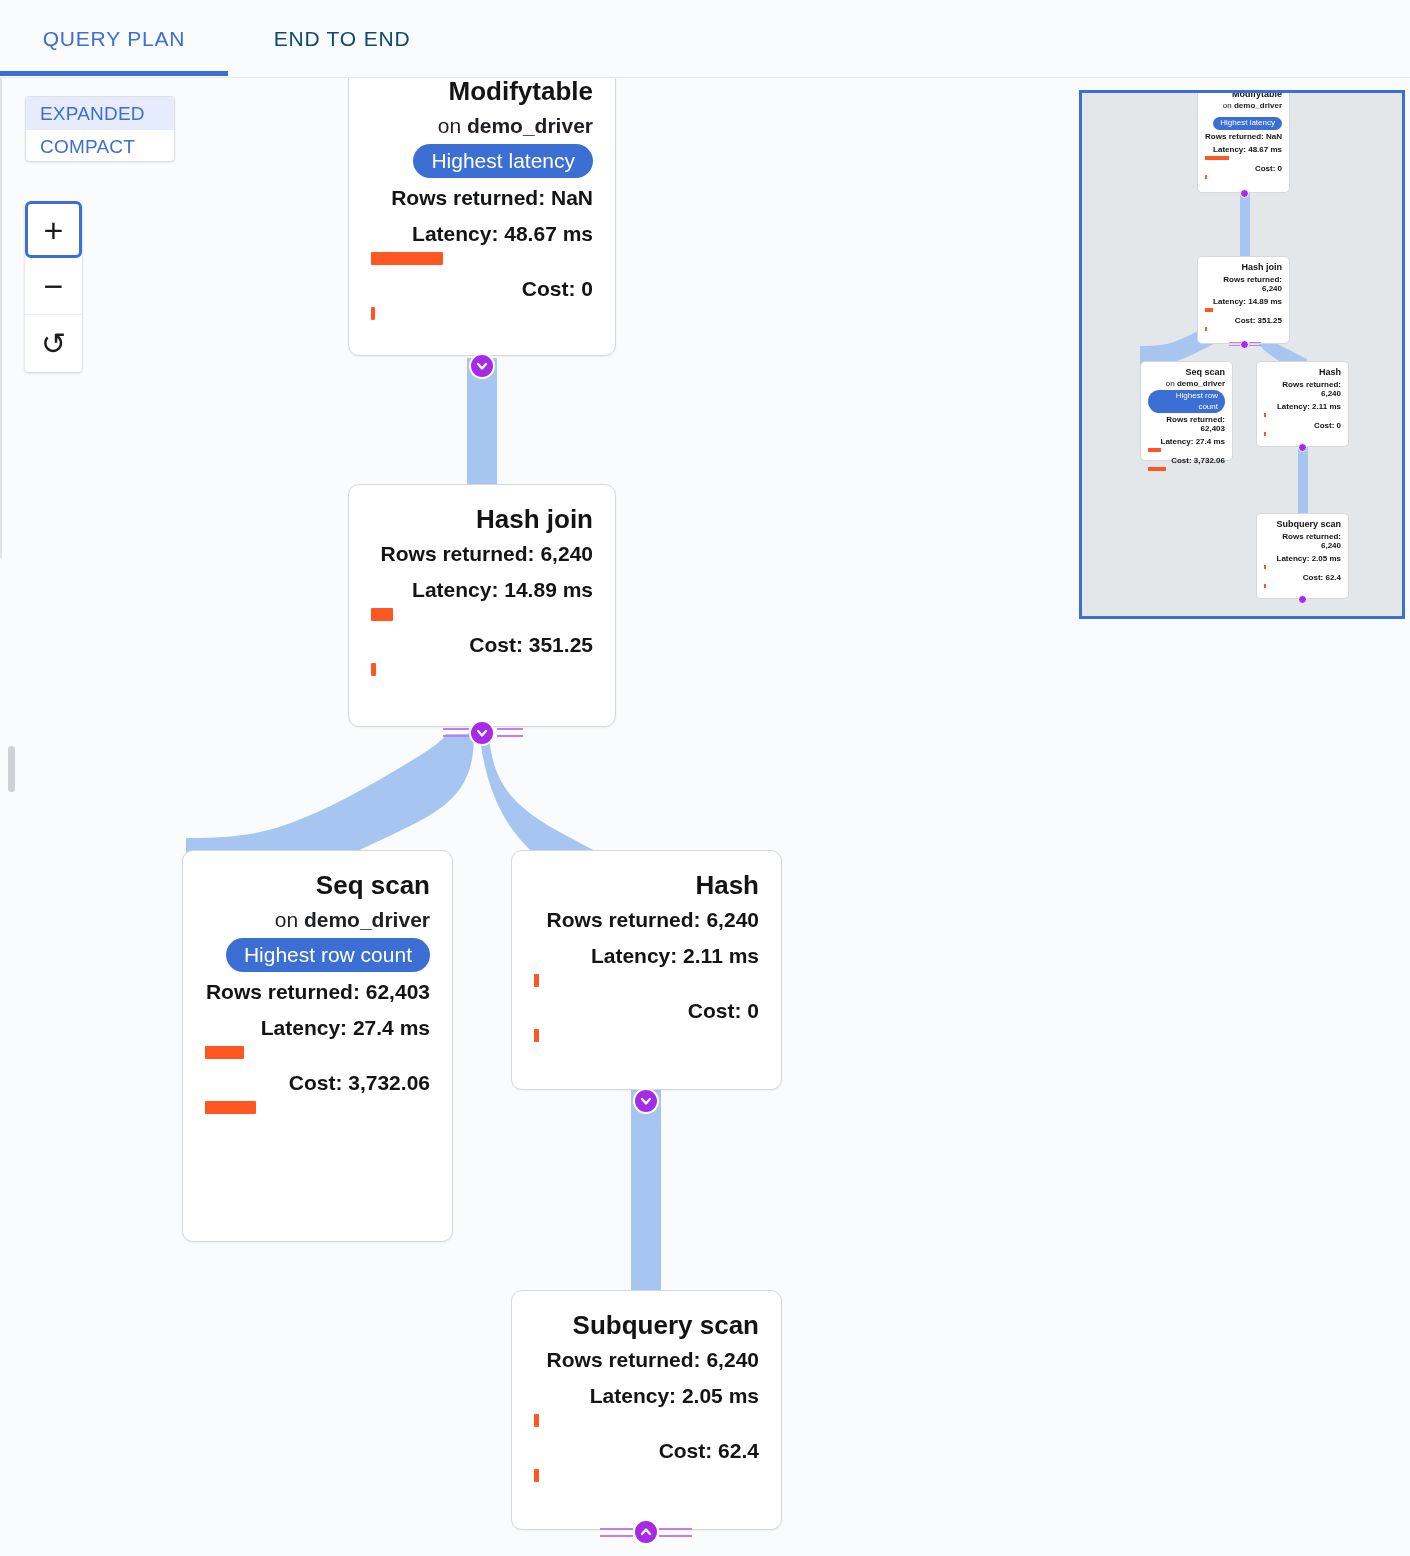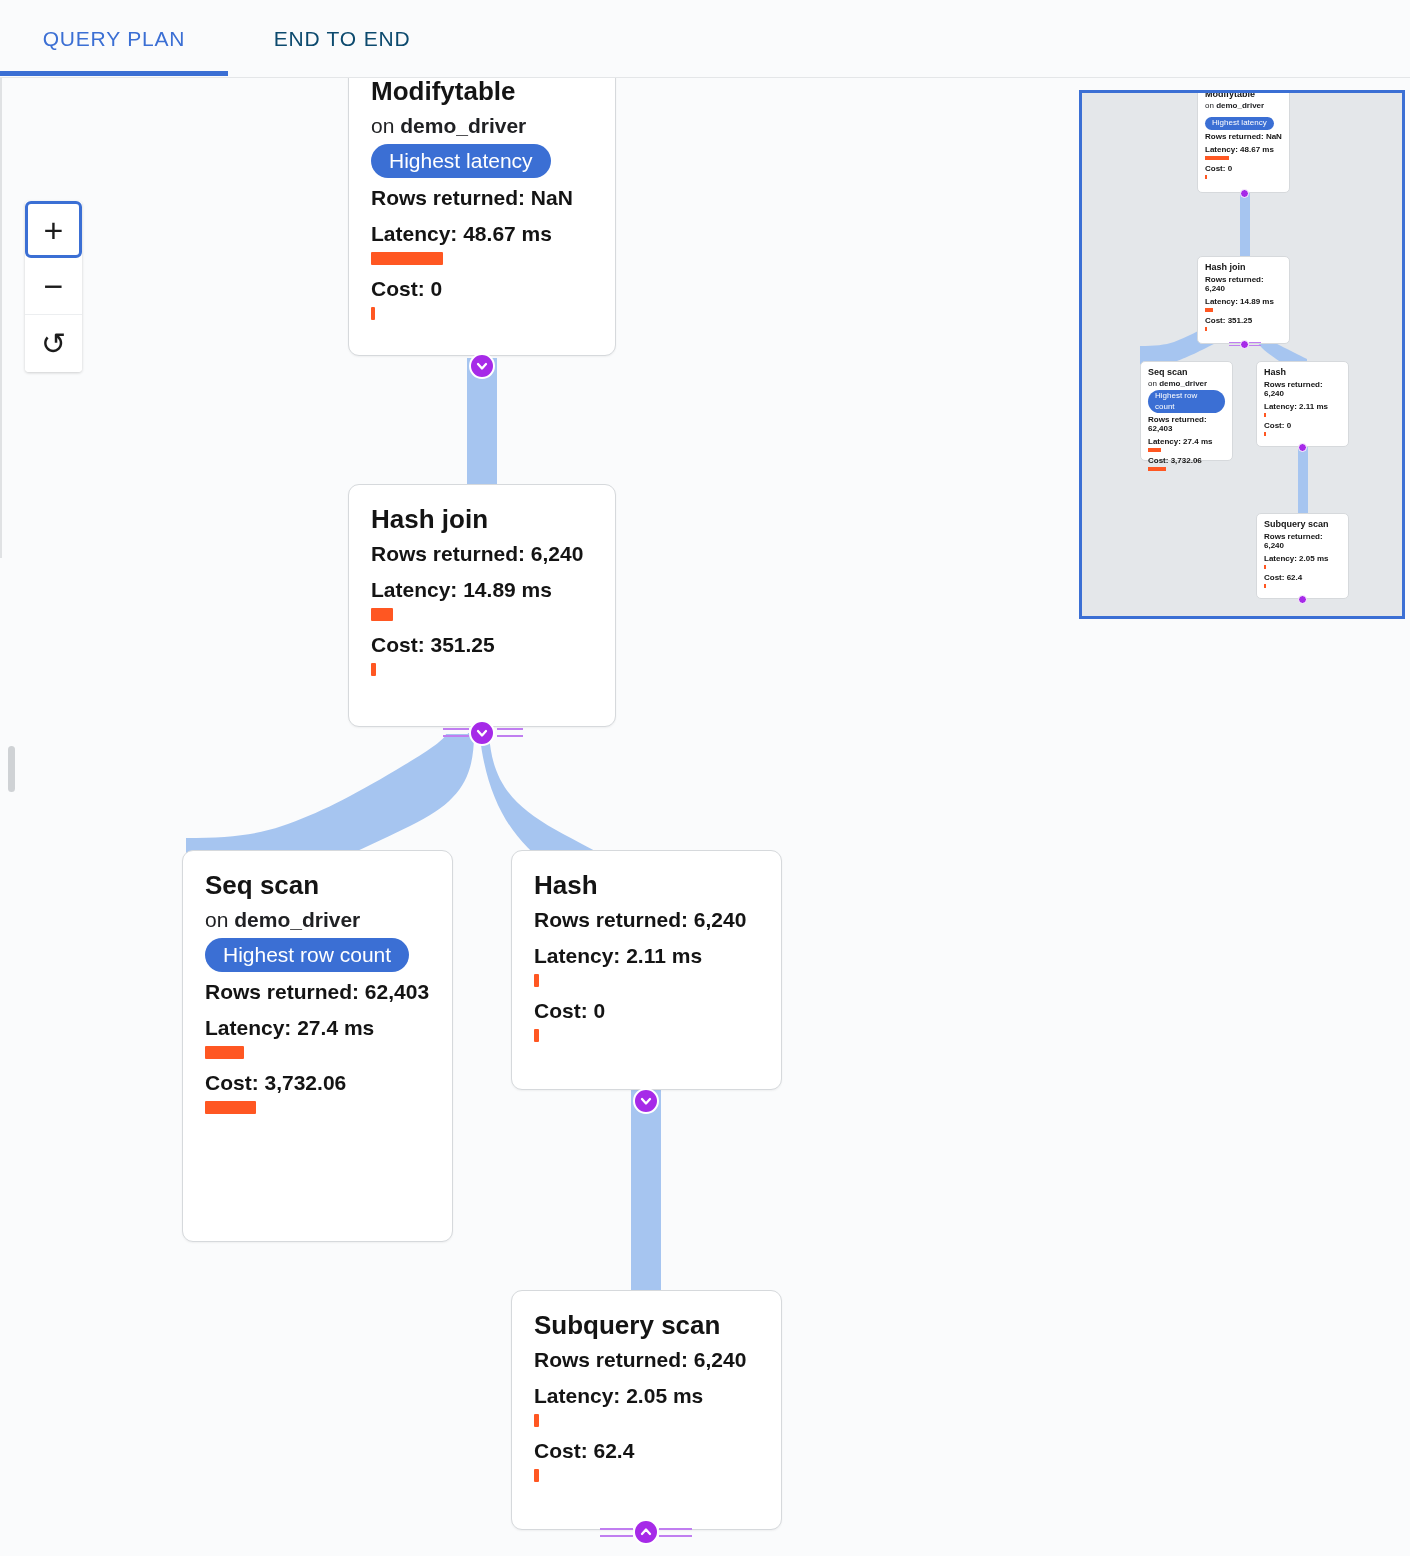--- a/index.html
+++ b/index.html
@@ -2,21 +2,21 @@
 <html><head>
 <meta charset="utf-8">
 <style>
   * { box-sizing: border-box; margin: 0; padding: 0; }
   html, body {
     width: 1410px; height: 1556px;
     font-family: "Liberation Sans", sans-serif;
     background: #ffffff;
     overflow: hidden;
   }
-  #root { position: relative; width: 1410px; height: 1096px; background: #fafbfc; }
+  #root { position: relative; width: 1410px; height: 1096px; background: #fafbfc; text-align: right; }
 
   
   .tabbar {
     position: absolute; top: 0; left: 0; width: 1410px; height: 78px;
     background: #fafbfc;
     border-bottom: 1px solid #e4e6e8;
   }
   .tab {
     position: absolute; top: 0; height: 77px;
     display: flex; align-items: center; justify-content: center;
@@ -164,20 +164,24 @@
     <div class="tab tab-0">QUERY PLAN</div>
     <div class="tab tab-1">END TO END</div>
     <div class="tab-underline"></div>
   </div>
 
   <div class="canvas">
 
     <div class="left-rail"></div>
     <div class="left-grip"></div>
 
+    <div class="viewmode">
+      <div class="vm-btn active">EXPANDED</div>
+      <div class="vm-btn">COMPACT</div>
+    </div>
 
     <div class="zoomctl">
       <div class="z-btn focused">
         <span class="z-glyph">+</span>
       </div>
       <div class="z-btn">
         <span class="z-glyph">−</span>
       </div>
       <div class="z-btn">
         <span class="z-glyph small">↺</span>

